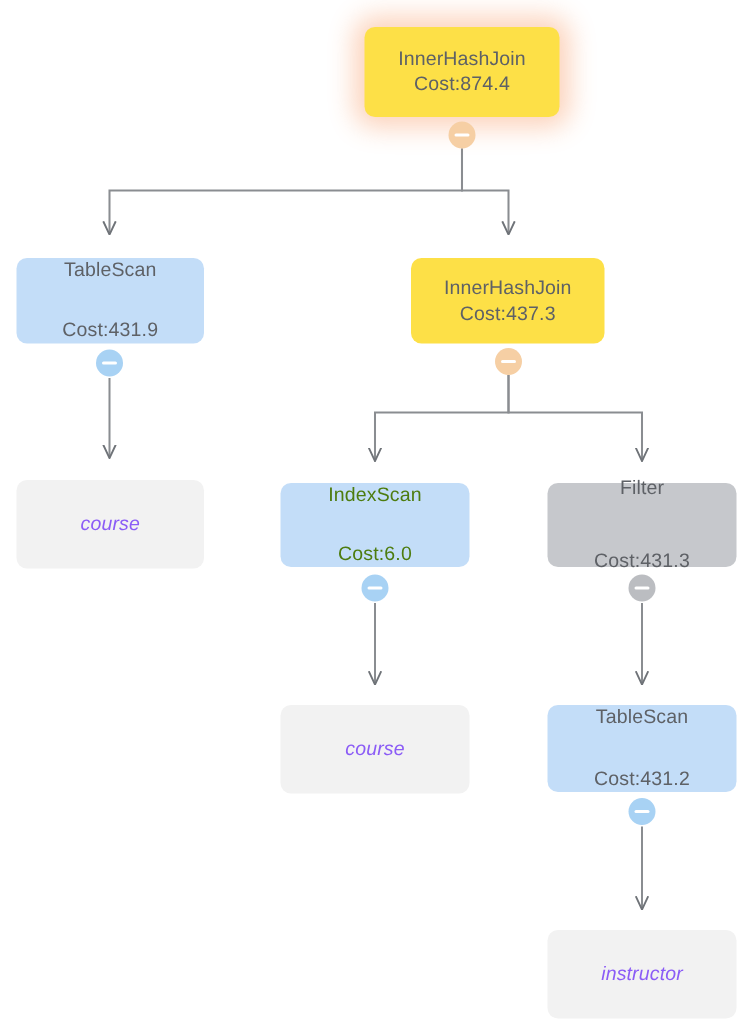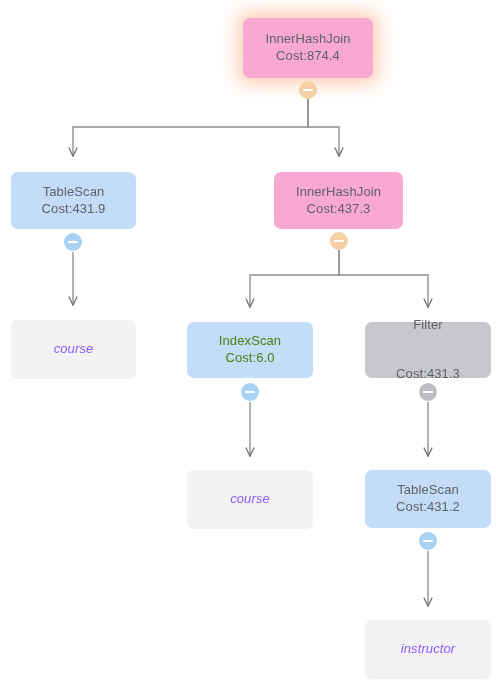--- a/index.html
+++ b/index.html
@@ -30,23 +30,23 @@
     flex-direction: column;
     align-items: center;
     justify-content: center;
     text-align: center;
     line-height: 1.30;
     font-size: 13px;
     letter-spacing: 0.1px;
     z-index: 3;
   }
   .node .l1, .node .l2 { display: block; white-space: nowrap; }
-  .node.op-orange { background: #f9a8d4; color: #5e6166; text-align: right; }
+  .node.op-orange { background: #fde047; color: #5e6166; text-align: right; }
   .node.op-orange.root { box-shadow: 0 0 17px 7px rgba(246,122,53,0.33); }
-  .node.op-blue   { background: #c3ddf8; color: #5e6166; }
+  .node.op-blue   { background: #c3ddf8; color: #5e6166; justify-content: space-between; }
   .node.op-gray   { background: #c6c8cc; color: #5e6166; }
   .node.leaf      { background: #f2f2f2; color: #8b5cf6; font-style: italic; }
   .node.accent-pink { color: #4d7c0f; }
 
   .toggle {
     position: absolute;
     width: 18px;
     height: 18px;
     border-radius: 50%;
     z-index: 5;

